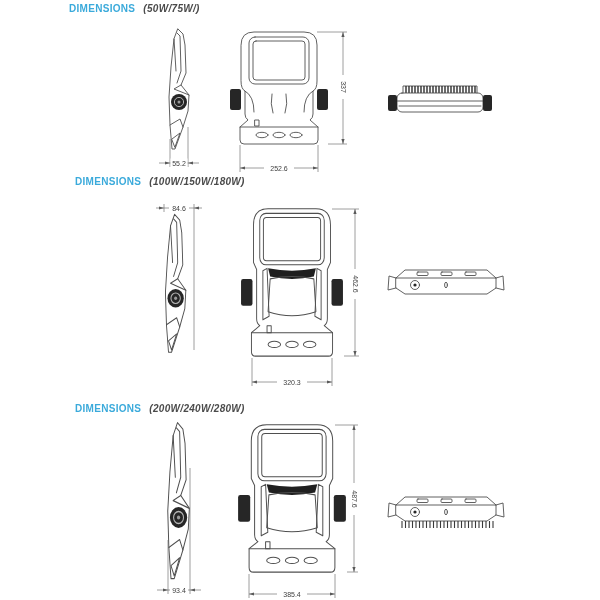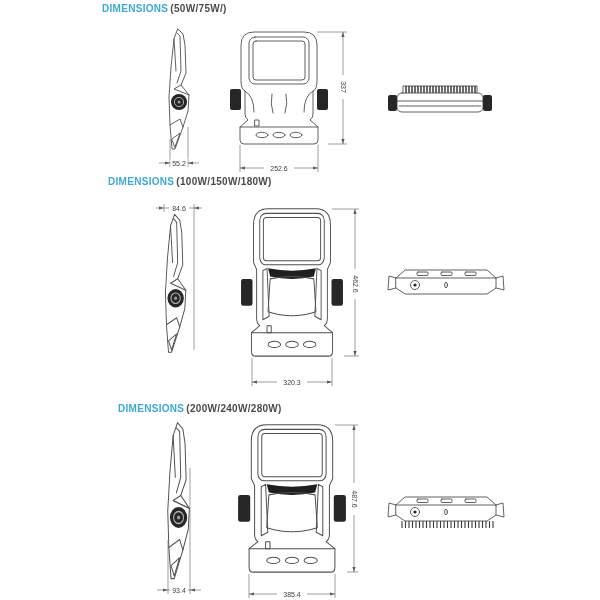--- a/index.html
+++ b/index.html
@@ -10,22 +10,22 @@
     position:relative;
     overflow:hidden;
   }
   .section-heading {
     position:absolute;
     font-size:10px;
     font-weight:bold;
     letter-spacing:.3px;
     white-space:nowrap;
   }
-  .section-heading .t { color:var(--accent,#3BAADB);margin-left:33px; }
-  .section-heading .s { color:var(--ink,#4B4B4B); margin-left:2px; }
+  .section-heading .t { color:var(--accent,#3BAADB); }
+  .section-heading .s { color:var(--ink,#4B4B4B); margin-left:8px;font-style:italic; }
   svg.drawing { position:absolute; overflow:visible; }
   .ln   { stroke:#4f4f4f; stroke-width:.9; fill:none; stroke-linejoin:round; stroke-linecap:round; }
   .dark { fill:#262626; stroke:none; }
   .dark2{ fill:#1f1f1f; stroke:none; }
   .ring { fill:none; stroke:#b5b5b5; stroke-width:1; }
   .hub  { fill:#9a9a9a; stroke:none; }
   .fins { stroke:#2e2e2e; stroke-width:1.4; fill:none; }
   .fins2{ stroke:#3a3a3a; stroke-width:1.1; fill:none; }
   .dl   { stroke:#6a6a6a; stroke-width:.65; fill:none; }
   .arrow{ fill:#5a5a5a; stroke:none; }
@@ -181,21 +181,21 @@
     <polygon class="arrow" points="132,156 130.4,151 133.6,151"></polygon>
     <rect class="wbg" x="127.5" y="69" width="9" height="30"></rect>
     <text class="dtext" x="132" y="84" text-anchor="middle" dominant-baseline="middle" transform="rotate(90 132 84)">462.6</text>
   </g>
 </svg>
 
 <svg class="drawing" style="left:387px;top:253px" width="118" height="56" viewBox="0 0 118 56">
   <use href="#top-flat" x="-1" y="8"></use>
 </svg>
 
-<div class="section-heading" style="left:85px;top:403px">
+<div class="section-heading" style="left:75px;top:403px">
   <span class="t">DIMENSIONS</span><span class="s">(200W/240W/280W)</span>
 </div>
 
 <svg class="drawing" style="left:132px;top:418px" width="90" height="182" viewBox="0 0 90 182">
   <use href="#side-body" transform="translate(12,2) scale(1.08,1.3)"></use>
   <g>
     <line class="dl" x1="36" y1="122" x2="36" y2="176"></line>
     <line class="dl" x1="58" y1="50" x2="58" y2="176"></line>
     <line class="dl" x1="25" y1="172" x2="69" y2="172"></line>
     <polygon class="arrow" points="36,172 31,170.4 31,173.6"></polygon>

